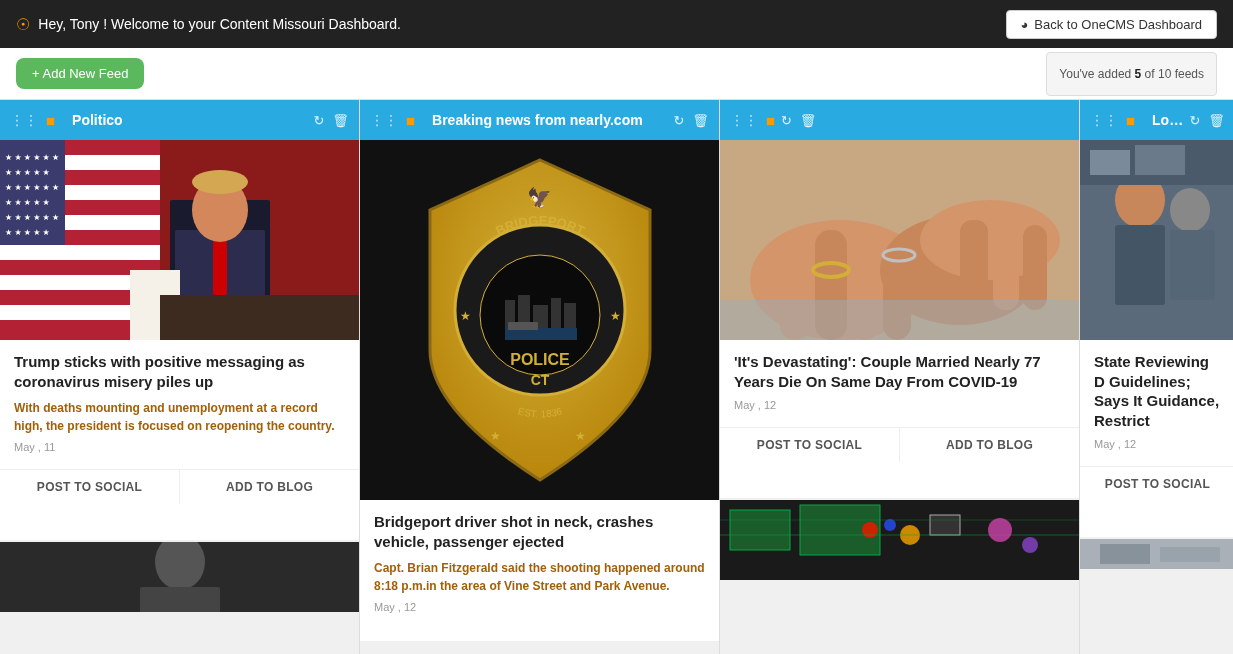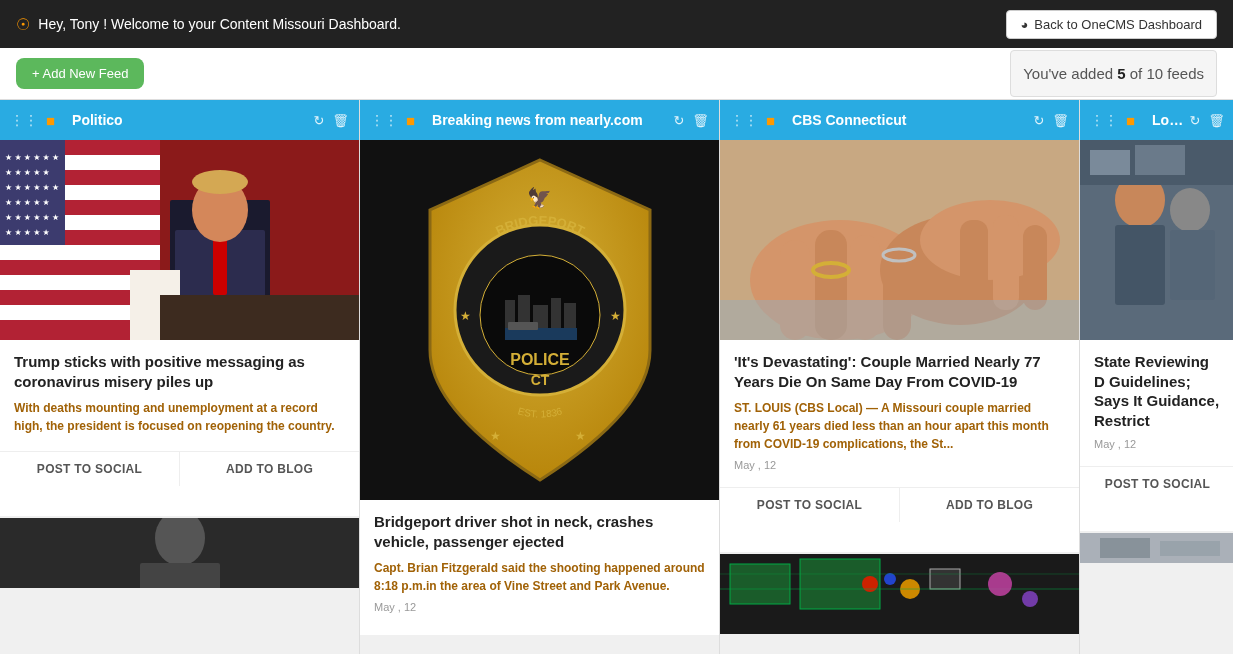--- a/index.html
+++ b/index.html
@@ -58,21 +58,21 @@
       cursor: pointer;
       display: flex;
       align-items: center;
       gap: 6px;
     }
     .feeds-counter {
       background: #f5f5f5;
       border: 1px solid #ddd;
       border-radius: 4px;
       padding: 14px 12px;
-      font-size: 15px;
+      font-size: 12px;
       color: #555;
     }
     .feeds-counter strong {
       color: #222;
     }
 
     
     .columns {
       display: flex;
       gap: 0;
@@ -147,21 +147,21 @@
     }
     .card-img-placeholder {
       width: 100%;
       height: 200px;
       display: flex;
       align-items: center;
       justify-content: center;
       background: #1a1a1a;
     }
     .card-body {
-      padding: 12px 14px 14px;
+      padding: 12px 14px 20px;
     }
     .card-title {
       font-size: 15px;
       font-weight: bold;
       color: #222;
       line-height: 1.3;
       margin-bottom: 8px;
     }
     .card-excerpt {
       font-size: 12px;
@@ -293,20 +293,21 @@
           <ellipse cx="220" cy="42" rx="28" ry="12" fill="#d4a853"></ellipse>
 
           <rect x="130" y="130" width="50" height="70" fill="#f5f0e8"></rect>
 
           <rect x="160" y="155" width="200" height="45" fill="#3d2b1f"></rect>
         </svg>
       </div>
       <div class="card-body">
         <div class="card-title">Trump sticks with positive messaging as coronavirus misery piles up</div>
         <div class="card-excerpt">With deaths mounting and unemployment at a record high, the president is focused on reopening the country.</div>
+        <div class="card-date">May , 11</div>
         <div class="card-actions">
           <button class="card-action-btn">POST TO SOCIAL</button>
           <button class="card-action-btn">ADD TO BLOG</button>
         </div>
       </div>
     </div>
 
     <div class="card">
       <div style="height:70px; background: #2a2a2a; overflow:hidden;">
         <svg width="360" height="70" viewBox="0 0 360 70" xmlns="http://www.w3.org/2000/svg">
@@ -384,21 +385,20 @@
         <div class="card-excerpt">Capt. Brian Fitzgerald said the shooting happened around 8:18 p.m.in the area of Vine Street and Park Avenue.</div>
         <div class="card-date">May , 12</div>
       </div>
     </div>
   </div>
 
   <div class="column">
     <div class="col-header">
       <span class="col-header-drag">⋮⋮</span>
       <span class="col-header-rss">■</span>
-      <span class="col-header-title">CBS Connecticut</span>
       <div class="col-header-actions">
         <span class="col-header-action">↻</span>
         <span class="col-header-action">🗑</span>
       </div>
     </div>
 
     <div class="card">
       <div style="height:200px; overflow:hidden; background:#c8a882;">
         <svg width="360" height="200" viewBox="0 0 360 200" xmlns="http://www.w3.org/2000/svg">
 
@@ -418,21 +418,20 @@
           <ellipse cx="270" cy="100" rx="70" ry="40" fill="#d4956a"></ellipse>
           <rect x="240" y="80" width="28" height="90" fill="#c8875a" rx="12"></rect>
           <rect x="273" y="75" width="26" height="95" fill="#d4956a" rx="12"></rect>
           <rect x="303" y="85" width="24" height="85" fill="#c8875a" rx="12"></rect>
 
           <rect x="0" y="160" width="360" height="40" fill="#9aabb8" opacity="0.5"></rect>
         </svg>
       </div>
       <div class="card-body">
         <div class="card-title">'It's Devastating': Couple Married Nearly 77 Years Die On Same Day From COVID-19</div>
-        <div class="card-excerpt">ST. LOUIS (CBS Local) — A Missouri couple married nearly 61 years died less than an hour apart this month from COVID-19 complications, the St...</div>
         <div class="card-date">May , 12</div>
         <div class="card-actions">
           <button class="card-action-btn">POST TO SOCIAL</button>
           <button class="card-action-btn">ADD TO BLOG</button>
         </div>
       </div>
     </div>
 
     <div class="card">
       <div style="height:80px; overflow:hidden;">

